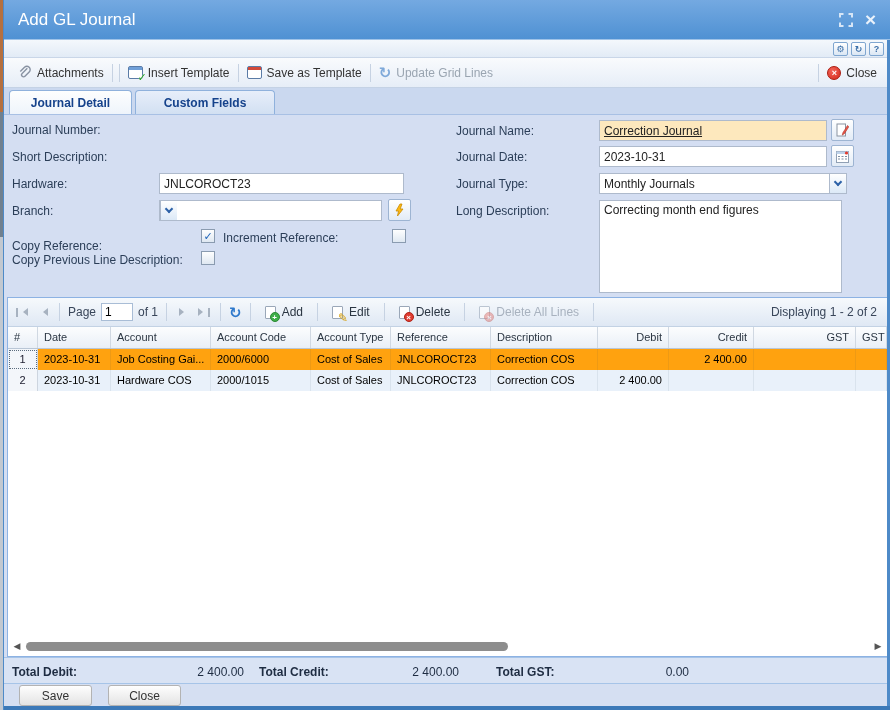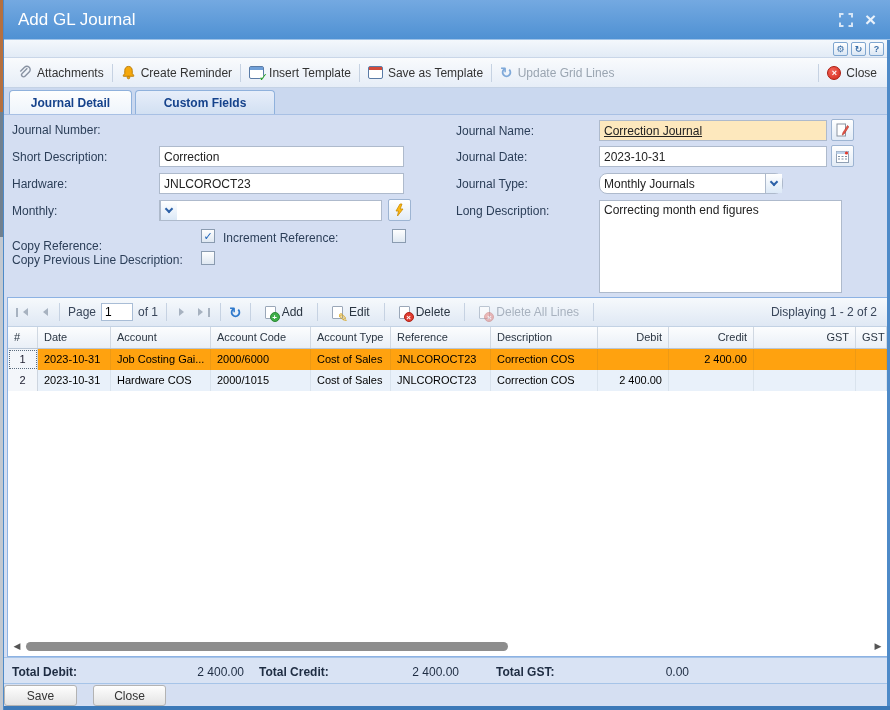--- a/index.html
+++ b/index.html
@@ -121,21 +121,21 @@
   .sb-thumb { position:absolute; left:2px; top:3px; width:482px; height:9px; background:#8d8d8d; border-radius:5px; }
 
   
   .totalsbar { position:absolute; left:0; top:657px; right:0; height:27px; background:#d9e3f4;
     border-top:1px solid #a6c4e8; border-bottom:1px solid #a6c4e8; font-size:12px; color:#1e2c42; }
   .tlabel { position:absolute; top:7px; font-weight:bold; }
   .tval { position:absolute; top:7px; width:160px; text-align:right; }
 
   
   .footer { position:absolute; left:0; top:684px; right:0; height:22px; background:#d5dff2;
-    display:flex; gap:16px; align-items:flex-start; padding-top:1px; }
+    display:flex; gap:16px; padding-left:15px; align-items:flex-start; padding-top:1px; }
   .btn { width:73px; height:21px; background:linear-gradient(#fefefe,#e3e3e3); border:1px solid #b3b3b3;
     border-radius:3px; font-size:12px; color:#333; display:flex; align-items:center; justify-content:center; }
 </style>
 </head>
 <body>
 
 <div class="edge">
     <span class="e1"></span>
     <span class="e2"></span>
   </div>
@@ -167,27 +167,20 @@
   </div>
 
   <div class="toolbar">
     <span class="tbtn">
       <svg width="15" height="15" viewBox="0 0 16 16">
           <path d="M11 3.5 5.5 9a2.1 2.1 0 0 0 3 3L13 7.5a3.5 3.5 0 0 0-5-5L3.5 7" fill="none" stroke="#8892a2" stroke-width="1.5"></path>
         </svg>
       <span>Attachments</span>
     </span>
     <span class="sep"></span>
-    <span class="tbtn">
-      <svg width="15" height="15" viewBox="0 0 16 16">
-          <path d="M8 1.5c-2.6 0-4 2-4 4.5v3L2.5 11v1h11v-1L12 9V6c0-2.5-1.4-4.5-4-4.5z" fill="#f5a80c" stroke="#b97b06"></path>
-          <circle cx="8" cy="13.4" r="1.3" fill="#f5a80c" stroke="#b97b06"></circle>
-        </svg>
-      <span>Create Reminder</span>
-    </span>
     <span class="sep"></span>
     <span class="tbtn">
       <span class="winico">
           <span class="winbar"></span>
           <span class="ovl check">✓</span>
         </span>
       <span>Insert Template</span>
     </span>
     <span class="sep"></span>
     <span class="tbtn">
@@ -217,26 +210,25 @@
       </span>
     <span class="tab inactive">
         <span>Custom Fields</span>
       </span>
   </div>
 
   <div class="formpanel">
     <span class="flabel" style="left:8px; top:8px;">Journal Number:</span>
 
     <span class="flabel" style="left:8px; top:35px;">Short Description:</span>
-    <input class="finput" style="left: 155px; top: 31px; width: 245px;" value="Correction">
 
     <span class="flabel" style="left:8px; top:62px;">Hardware:</span>
     <input class="finput" style="left: 155px; top: 58px; width: 245px;" value="JNLCOROCT23">
 
-    <span class="flabel" style="left:8px; top:89px;">Monthly:</span>
+    <span class="flabel" style="left:8px; top:89px;">Branch:</span>
     <span class="fselect" style="left:155px; top:85px; width:223px;">
       <span class="trigger">
           <span class="chev"></span>
         </span>
     </span>
     <span class="sidebtn" style="left:384px; top:84px;">
       <svg width="11" height="14" viewBox="0 0 11 14">
           <path d="M6 1 2 8h2.5L3.5 13 9 6H6.2L8 1z" fill="#fdb813" stroke="#c98a00" stroke-width="0.8"></path>
         </svg>
     </span>
@@ -263,21 +255,21 @@
     <span class="sidebtn" style="left:827px; top:30px;">
       <svg width="13" height="13" viewBox="0 0 13 13">
           <rect x="0.5" y="1.5" width="12" height="11" fill="#fff" stroke="#90a0b4"></rect>
           <rect x="0.5" y="1.5" width="12" height="2.5" fill="#bdd2ea"></rect>
           <path d="M2 6.5h2M5.5 6.5h2M9 6.5h2M2 9h2M5.5 9h2M9 9h2" stroke="#7d8da2"></path>
           <circle cx="10.5" cy="3" r="1.6" fill="#e23b2e"></circle>
         </svg>
     </span>
 
     <span class="flabel" style="left:452px; top:62px;">Journal Type:</span>
-    <span class="fselect" style="left:595px; top:58px; width:184px;border-radius:8px;">
+    <span class="fselect" style="left:595px; top:58px; width:248px;">
       <span class="val">Monthly Journals</span>
       <span class="trigger">
           <span class="chev"></span>
         </span>
     </span>
 
     <span class="flabel" style="left:452px; top:89px;">Long Description:</span>
     <textarea class="ftext" style="left: 595px; top: 85px; width: 243px; height: 93px;">Correcting month end figures</textarea>
   </div>
 

